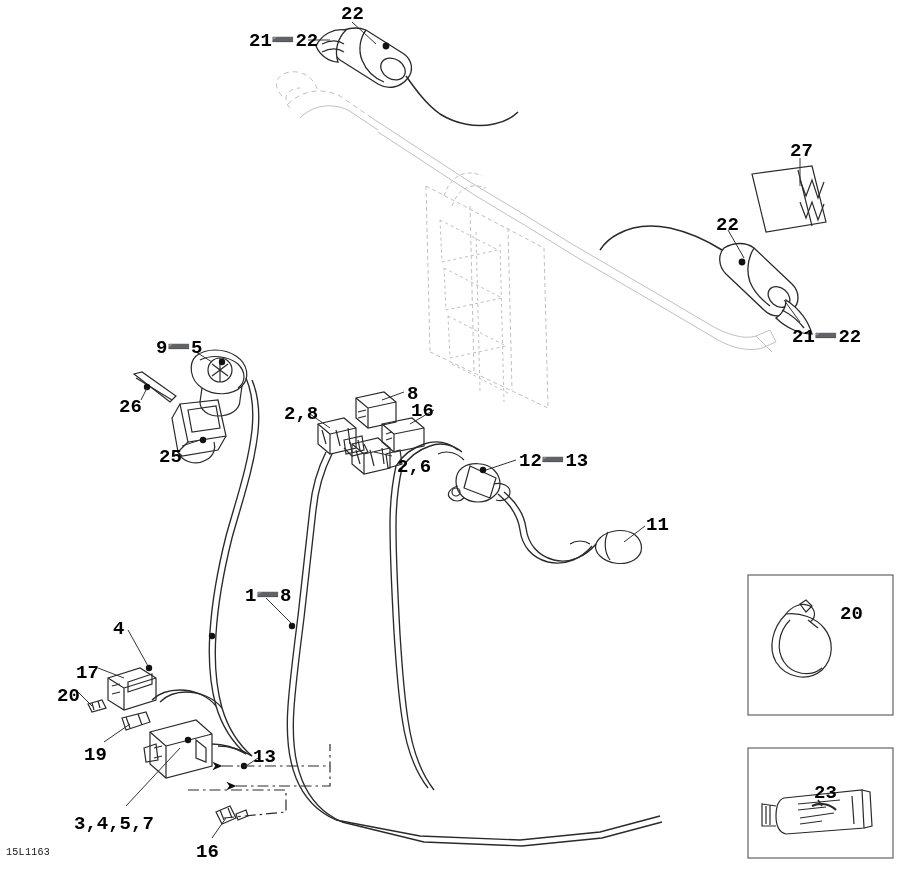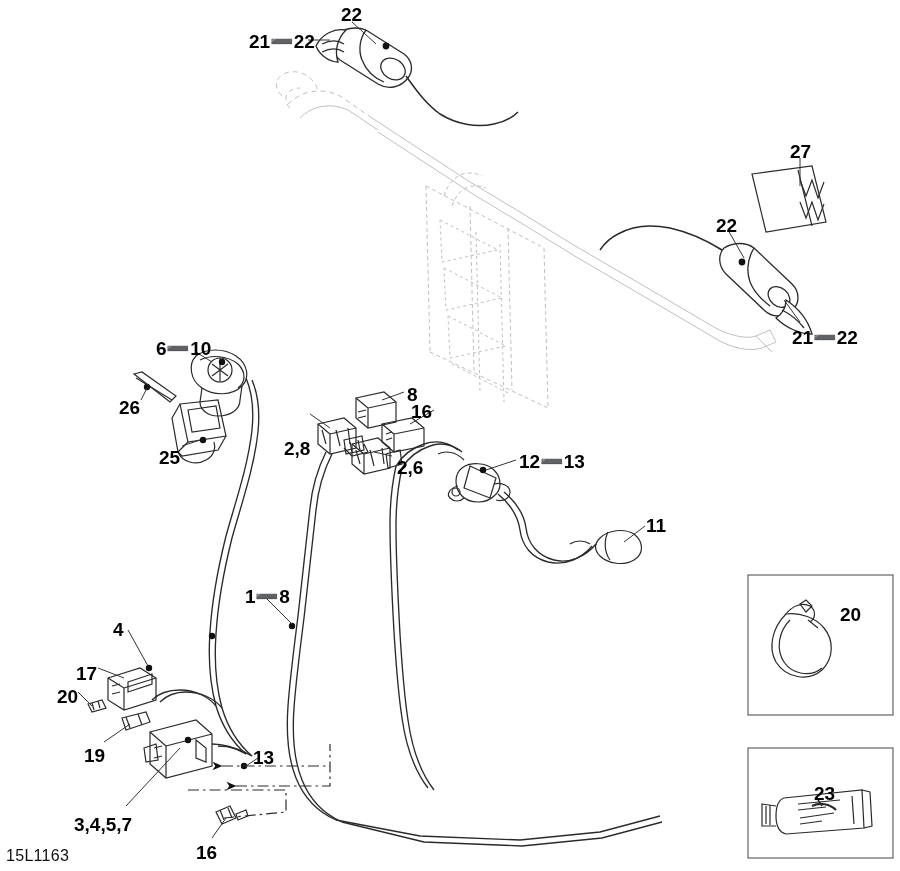--- a/index.html
+++ b/index.html
@@ -1,22 +1,22 @@
 <!DOCTYPE html>
 <html><head>
 <meta charset="utf-8">
 <style>
   html,body{margin:0;padding:0;background:#ffffff;}
   body{width:900px;height:871px;position:relative;overflow:hidden;
        font-family:"Liberation Sans",sans-serif;color:#000;}
   #diagram{position:absolute;left:0;top:0;width:900px;height:871px;}
-  .lbl{position:absolute;font-family:Liberation Sans, sans-serif;
+  .lbl{position:absolute;font-family:Liberation Mono, monospace;
        font-weight:bold;font-size:19px;color:#000;white-space:nowrap;
        letter-spacing:0px;line-height:1;text-align:center;}
-  .wm{position:absolute;left:6px;top:848px;font-size:16px;font-weight:normal;
+  .wm{position:absolute;left:6px;top:848px;font-size:10px;font-weight:normal;
       color:#111;letter-spacing:0.3px;}
   svg{display:block;}
 </style>
 </head>
 <body>
 
 <svg id="diagram" viewBox="0 0 900 871">
   <defs>
     <marker id="ah" markerWidth="9" markerHeight="9" refX="8" refY="4.2" orient="auto">
       <path d="M0,0.6 L8.4,4.2 L0,7.8 L2.4,4.2 Z" fill="#111"></path>
@@ -248,24 +248,24 @@
       <path d="M852,796 L854,824"></path>
     </g>
   </g>
 </svg>
 
 <div class="lbl" style="left:341px;top:5px;">22</div>
 <div class="lbl" style="left:249px;top:32px;">21➖22</div>
 <div class="lbl" style="left:790px;top:142px;">27</div>
 <div class="lbl" style="left:716px;top:216px;">22</div>
 <div class="lbl" style="left:792px;top:328px;">21➖22</div>
-<div class="lbl" style="left:156px;top:339px;">6➖10</div>
+<div class="lbl" style="left:156px;top:339px;">9➖5</div>
 <div class="lbl" style="left:119px;top:398px;">26</div>
 <div class="lbl" style="left:159px;top:448px;">25</div>
-<div class="lbl" style="left:284px;top:405px;margin-top:34px;">2,8</div>
+<div class="lbl" style="left:284px;top:405px;">2,8</div>
 <div class="lbl" style="left:407px;top:385px;">8</div>
 <div class="lbl" style="left:411px;top:402px;">16</div>
 <div class="lbl" style="left:397px;top:458px;">2,6</div>
 <div class="lbl" style="left:519px;top:452px;">12➖13</div>
 <div class="lbl" style="left:646px;top:516px;">11</div>
 <div class="lbl" style="left:245px;top:587px;">1➖8</div>
 <div class="lbl" style="left:113px;top:620px;">4</div>
 <div class="lbl" style="left:76px;top:664px;">17</div>
 <div class="lbl" style="left:57px;top:687px;">20</div>
 <div class="lbl" style="left:84px;top:746px;">19</div>

